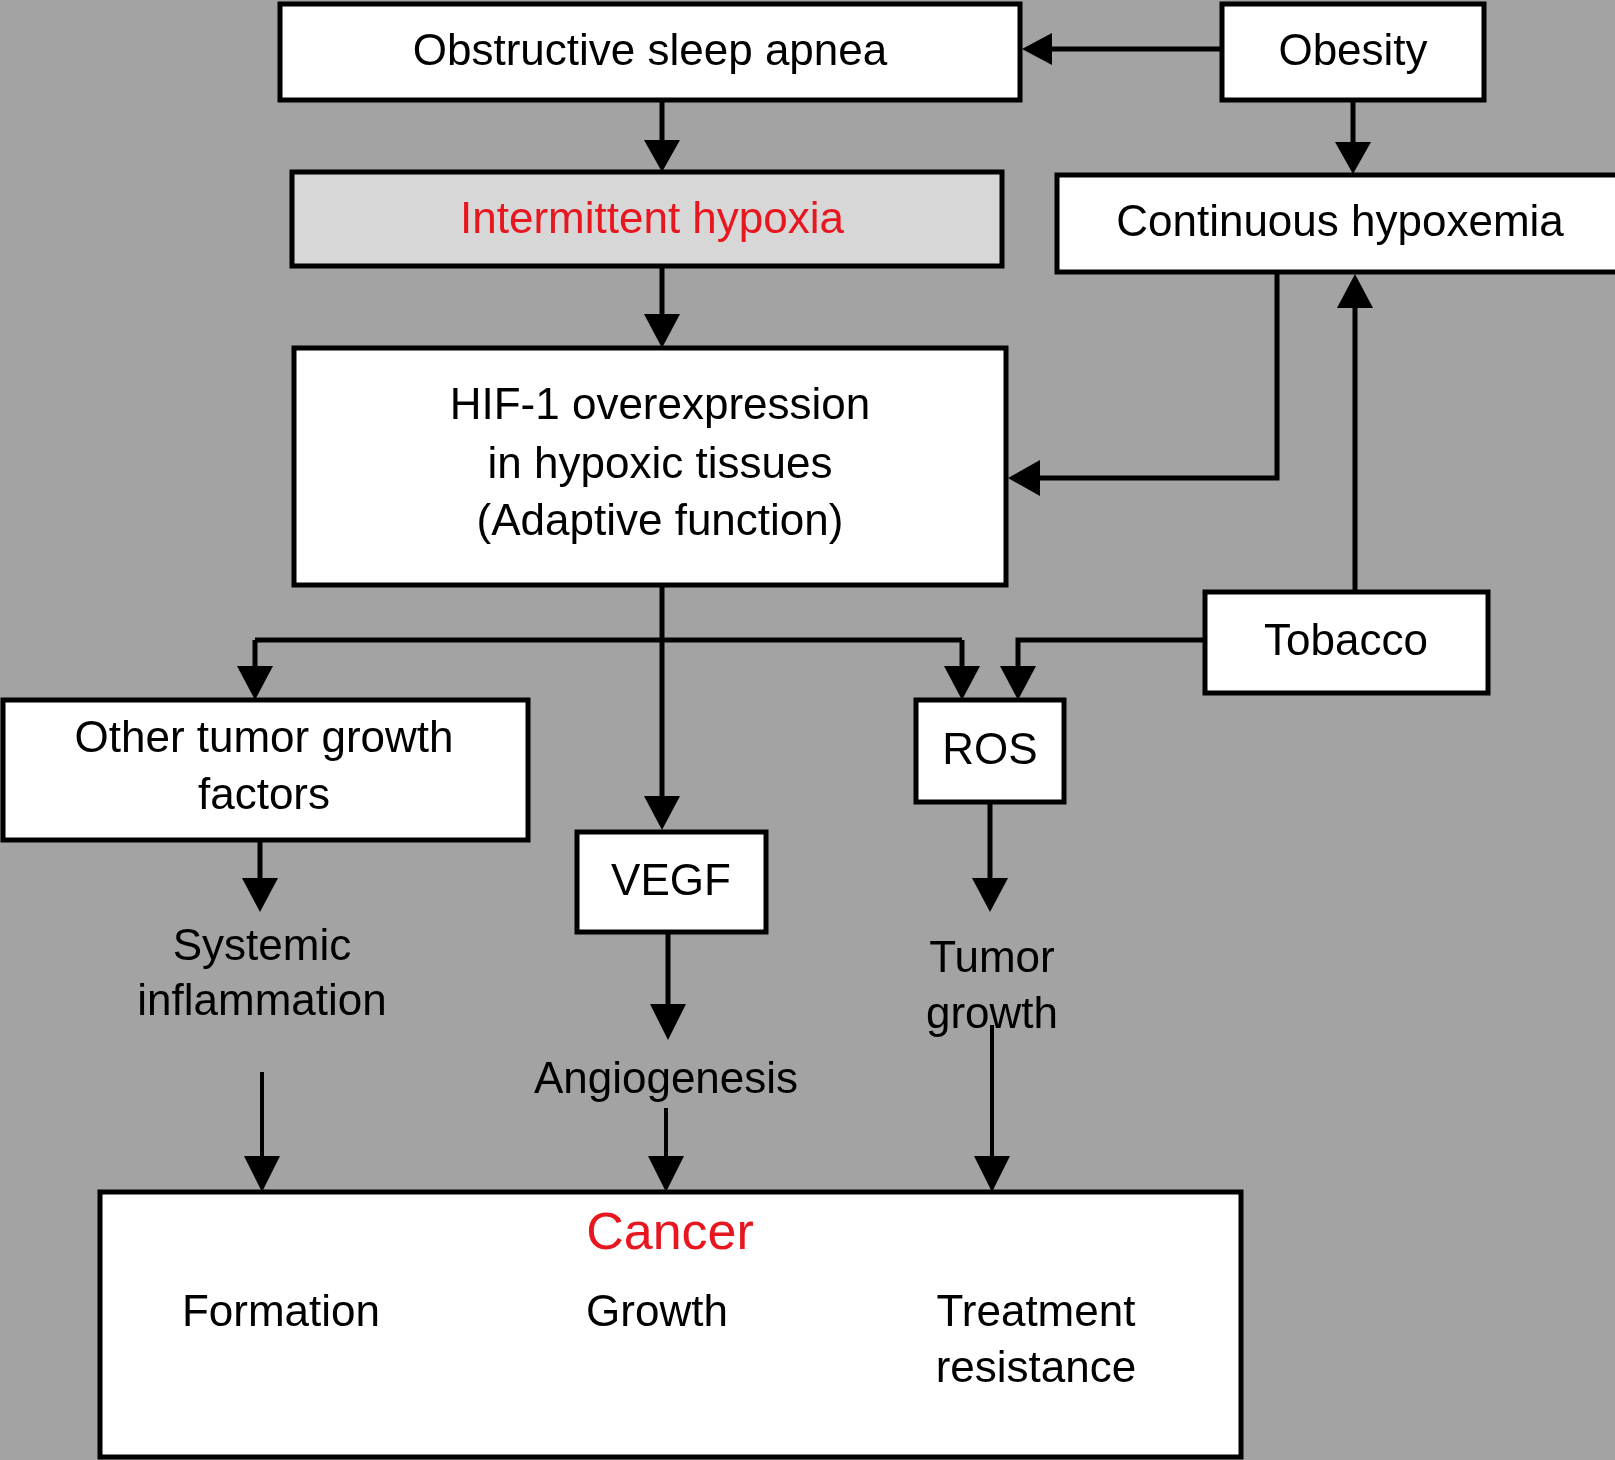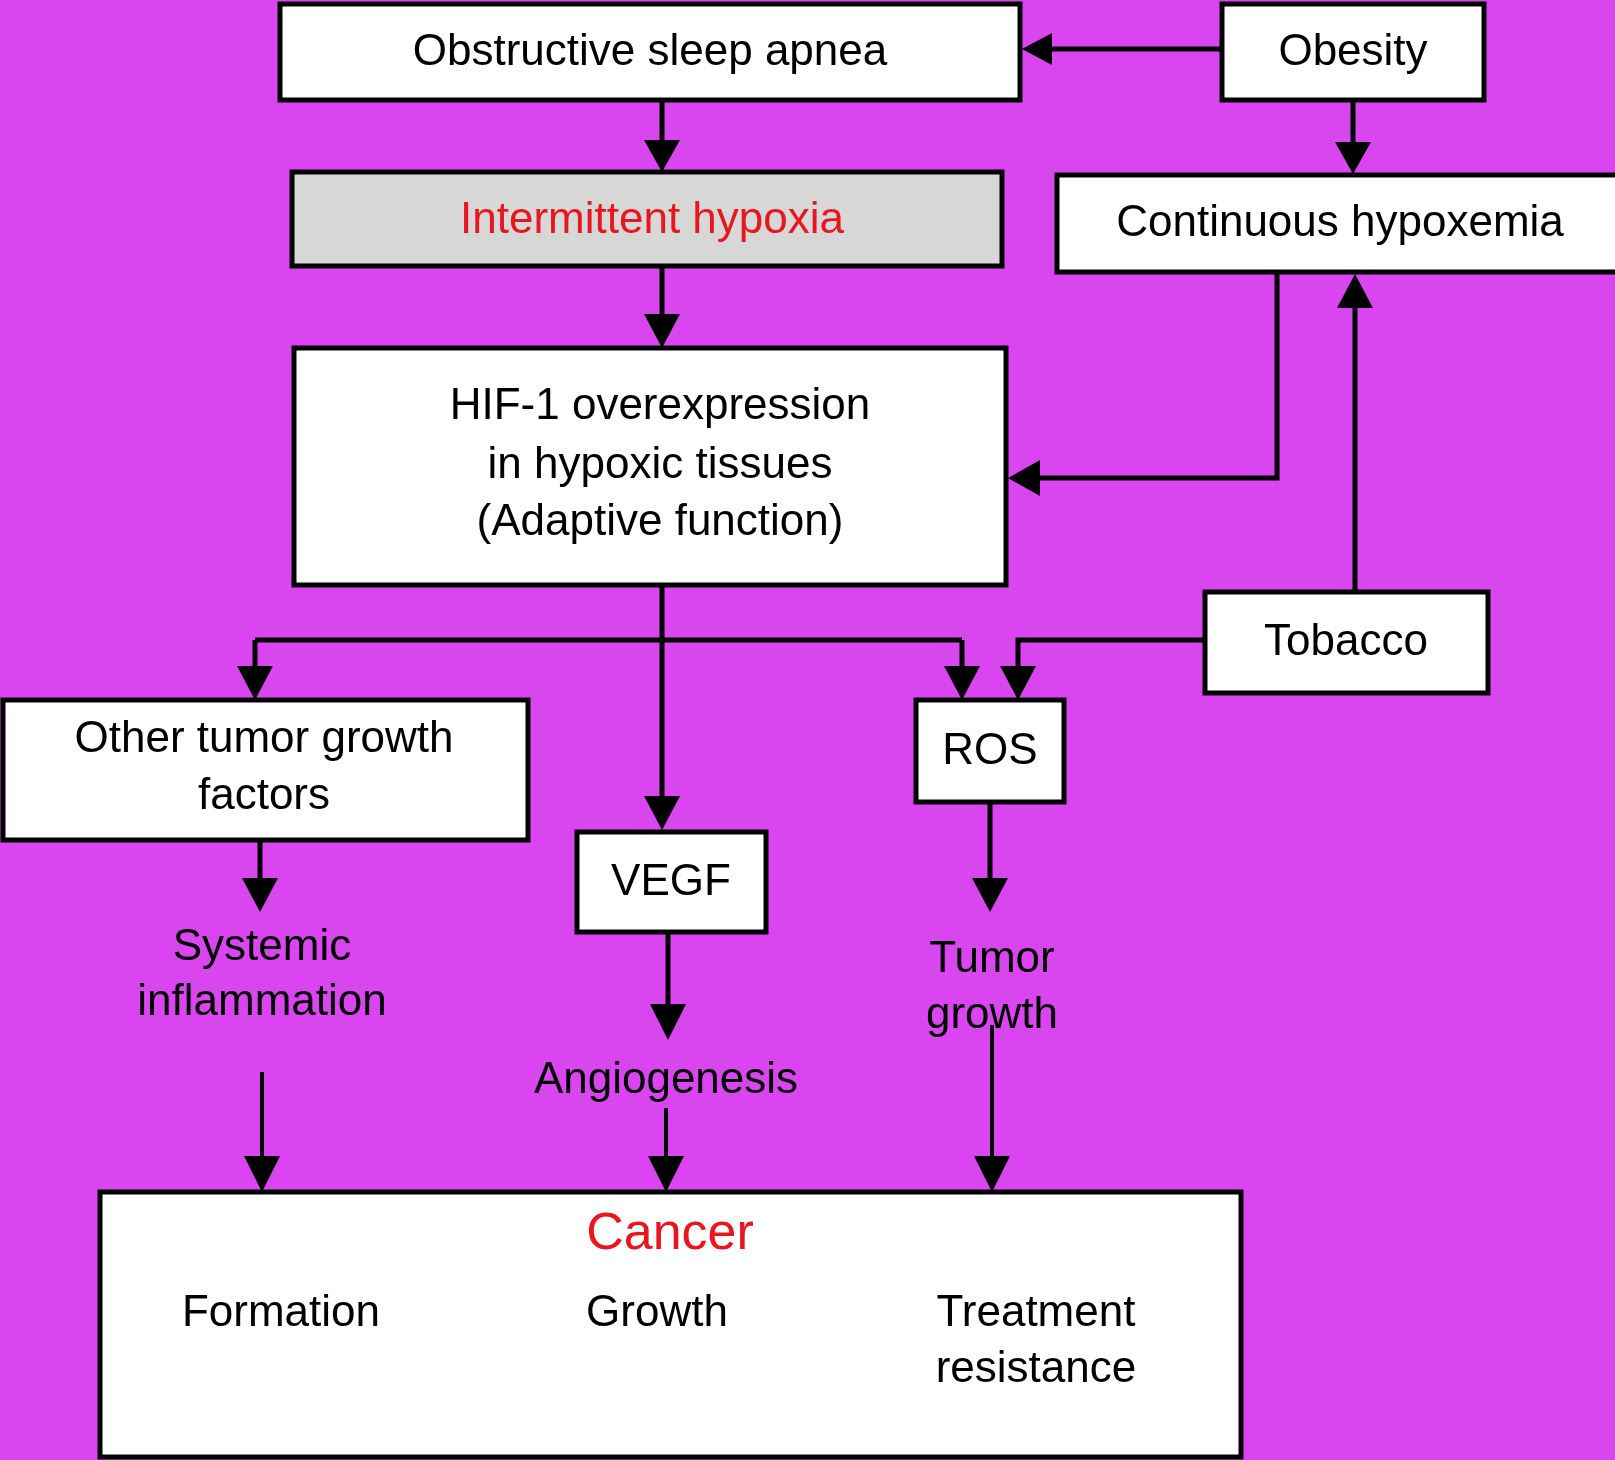--- a/index.html
+++ b/index.html
@@ -4,21 +4,21 @@
 <style>
   html, body {
     margin: 0;
     padding: 0;
     background: #ffffff;
   }
   #diagram-root {
     position: relative;
     width: 1615px;
     height: 1460px;
-    background: #d946ef;
+    background: #a3a3a3;
     font-family: "Liberation Sans", sans-serif;
     overflow: hidden;
   }
   svg.flow-svg {
     position: absolute;
     top: 0;
     left: 0;
     width: 1615px;
     height: 1460px;
   }

